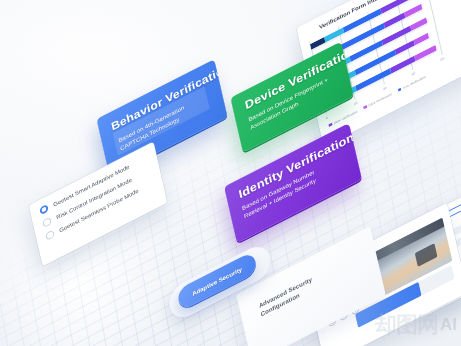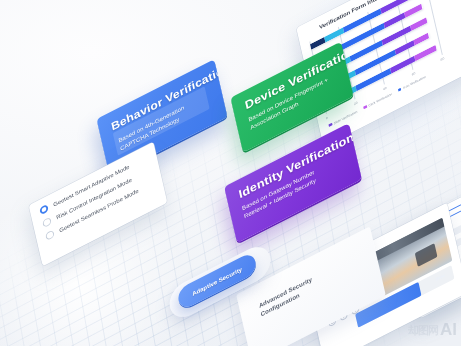--- a/index.html
+++ b/index.html
@@ -210,21 +210,21 @@
     transform-origin:0 0;
   }
   #caption .c1{ font-size:6.6px; font-weight:600; color:#59616f; line-height:1.5; white-space:nowrap; }
 
   
   #watermark{
     position:absolute; right:4px; bottom:6px;
     display:flex; align-items:center; gap:2px;
     opacity:.30;
   }
-  #watermark .wm-cn{ font-size:11px; font-weight:700; color:#b9c2cf; letter-spacing:-1px; }
+  #watermark .wm-cn{ font-size:22px; font-weight:700; color:#b9c2cf; letter-spacing:-1px; }
   #watermark .wm-ai{ font-size:17px; font-weight:700; color:#9aa6b6; }
 </style>
 </head>
 <body>
 
 <div id="stage">
 
   <div class="glow-a"></div>
   <div class="glow-b"></div>
   <div class="grid-floor"></div>

